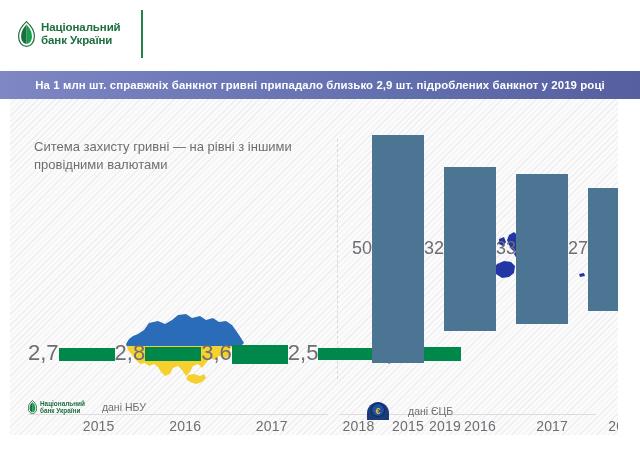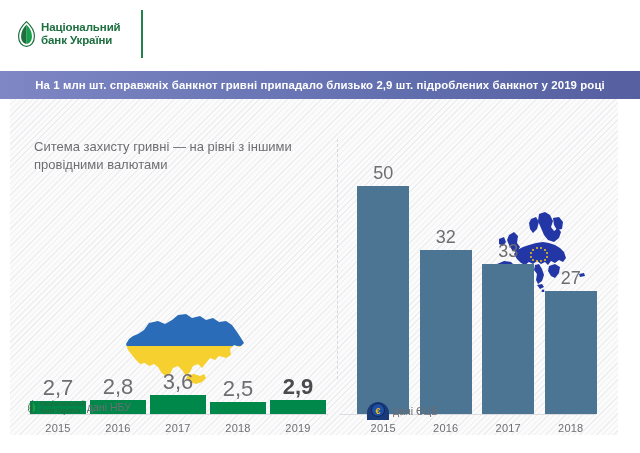--- a/index.html
+++ b/index.html
@@ -185,21 +185,21 @@
     width: 100%;
     height: 100%;
     display: flex;
     align-items: flex-end;
   }
   .bar-slot {
     position: relative;
     flex: 1 1 0;
     height: 100%;
     display: flex;
-    flex-direction: column;
+    flex-direction: row;
     justify-content: flex-end;
     align-items: center;
   }
   .bar-value {
     font-size: 18px;
     color: #6d6d72;
     line-height: 20px;
     margin-bottom: 3px;
     white-space: nowrap;
   }
@@ -212,31 +212,31 @@
     width: 56px;
     background: #00874a;
   }
   .chart-right .bar-rect {
     width: 52px;
     background: #4c7493;
   }
   .bar-label {
     position: absolute;
     bottom: -20px;
-    font-size: 11px;
+    font-size: 14px;
     color: #6e6e72;
     letter-spacing: 0.2px;
   }
 
   
   .source {
     position: absolute;
     display: flex;
     align-items: center;
-    gap: 2px;
+    gap: 17px;
   }
   .source-nbu { left: 28px; top: 400px; }
   .source-ecb { left: 365px; top: 400px; }
 
   .nbu-mini {
     display: flex;
     align-items: center;
     gap: 3px;
   }
   .nbu-mini-text {

